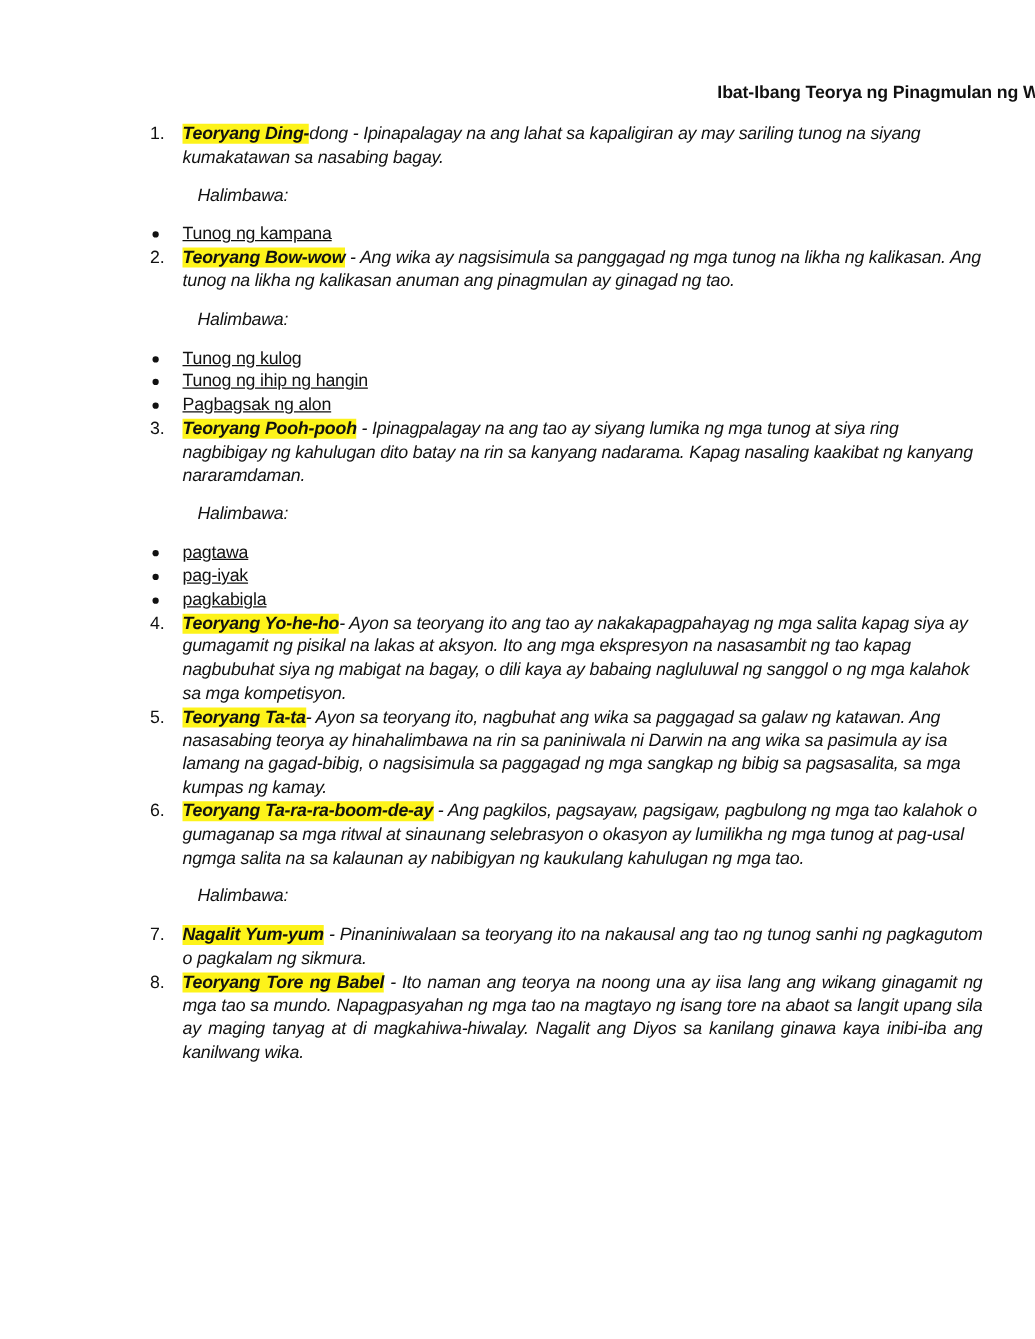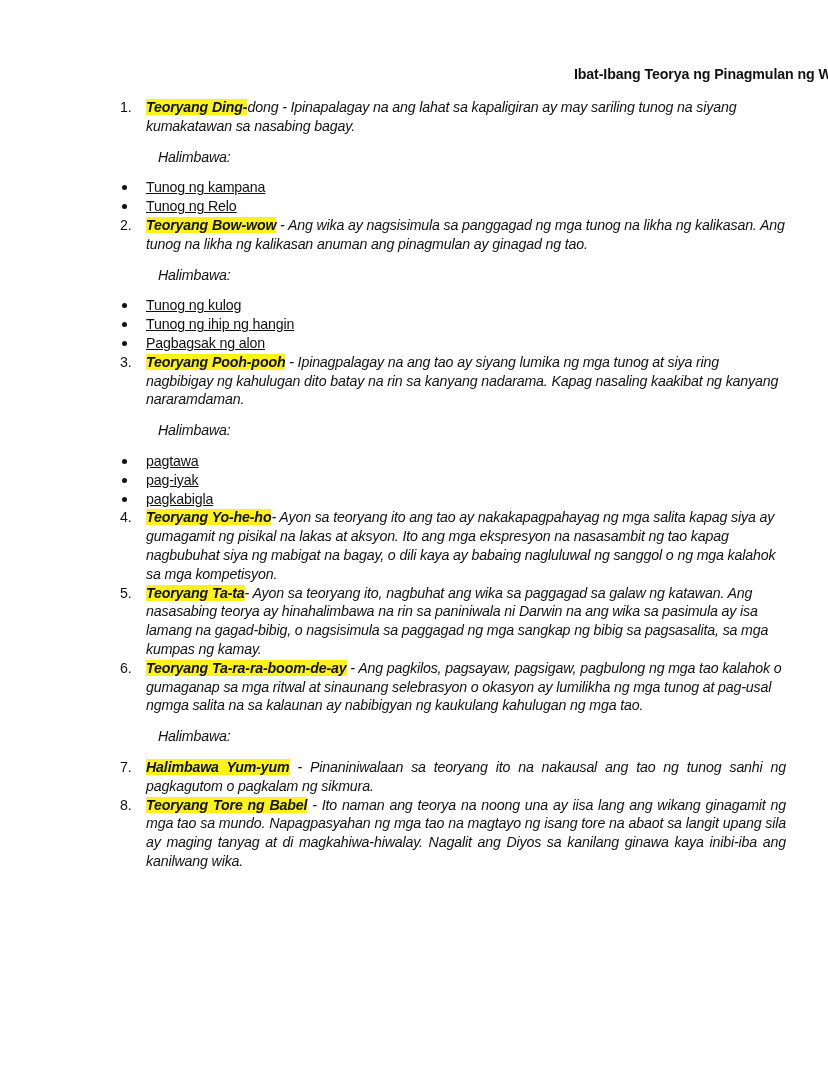--- a/index.html
+++ b/index.html
@@ -35,21 +35,20 @@
   <div class="title">Ibat-Ibang Teorya ng Pinagmulan ng Wika</div>
 
   <div class="content">
 
     <div class="item">
       <span class="num">1.</span>
       <p><span class="hl">Teoryang Ding-</span><span>dong</span><span> - Ipinapalagay na ang lahat sa kapaligiran ay may sariling tunog na siyang kumakatawan sa nasabing bagay.</span></p>
       <p class="halim">Halimbawa:</p>
     </div>
     <div class="bullet"><span class="dot"></span><span>Tunog ng kampana</span></div>
-    <div class="bullet"><span class="dot"></span><span>Tunog ng Relo</span></div>
 
     <div class="item">
       <span class="num">2.</span>
       <p><span class="hl">Teoryang Bow-wow</span><span> - Ang wika ay nagsisimula sa panggagad ng mga tunog na likha ng kalikasan. Ang tunog na likha ng kalikasan anuman ang pinagmulan ay ginagad ng tao.</span></p>
       <p class="halim">Halimbawa:</p>
     </div>
     <div class="bullet"><span class="dot"></span><span>Tunog ng kulog</span></div>
     <div class="bullet"><span class="dot"></span><span>Tunog ng ihip ng hangin</span></div>
     <div class="bullet"><span class="dot"></span><span>Pagbagsak ng alon</span></div>
 
@@ -73,21 +72,21 @@
     </div>
 
     <div class="item">
       <span class="num">6.</span>
       <p><span class="hl">Teoryang Ta-ra-ra-boom-de-ay</span><span> - Ang pagkilos, pagsayaw, pagsigaw, pagbulong ng mga tao kalahok o gumaganap sa mga ritwal at sinaunang selebrasyon o okasyon ay lumilikha ng mga tunog at pag-usal ngmga salita na sa kalaunan ay nabibigyan ng kaukulang kahulugan ng mga tao.</span></p>
       <p class="halim">Halimbawa:</p>
     </div>
 
     <div class="item just">
       <span class="num">7.</span>
-      <p class="just"><span class="hl">Halimbawa Yum-yum</span><span> - Pinaniniwalaan sa teoryang ito na nakausal ang tao ng tunog sanhi ng pagkagutom o pagkalam ng sikmura.</span></p>
+      <p class="just"><span class="hl">Nagalit Yum-yum</span><span> - Pinaniniwalaan sa teoryang ito na nakausal ang tao ng tunog sanhi ng pagkagutom o pagkalam ng sikmura.</span></p>
     </div>
 
     <div class="item just">
       <span class="num">8.</span>
       <p class="just"><span class="hl">Teoryang Tore ng Babel</span><span> - Ito naman ang teorya na noong una ay iisa lang ang wikang ginagamit ng mga tao sa mundo. Napagpasyahan ng mga tao na magtayo ng isang tore na abaot sa langit upang sila ay maging tanyag at di magkahiwa-hiwalay. Nagalit ang Diyos sa kanilang ginawa kaya inibi-iba ang kanilwang wika.</span></p>
     </div>
 
   </div>
 </div>
 

